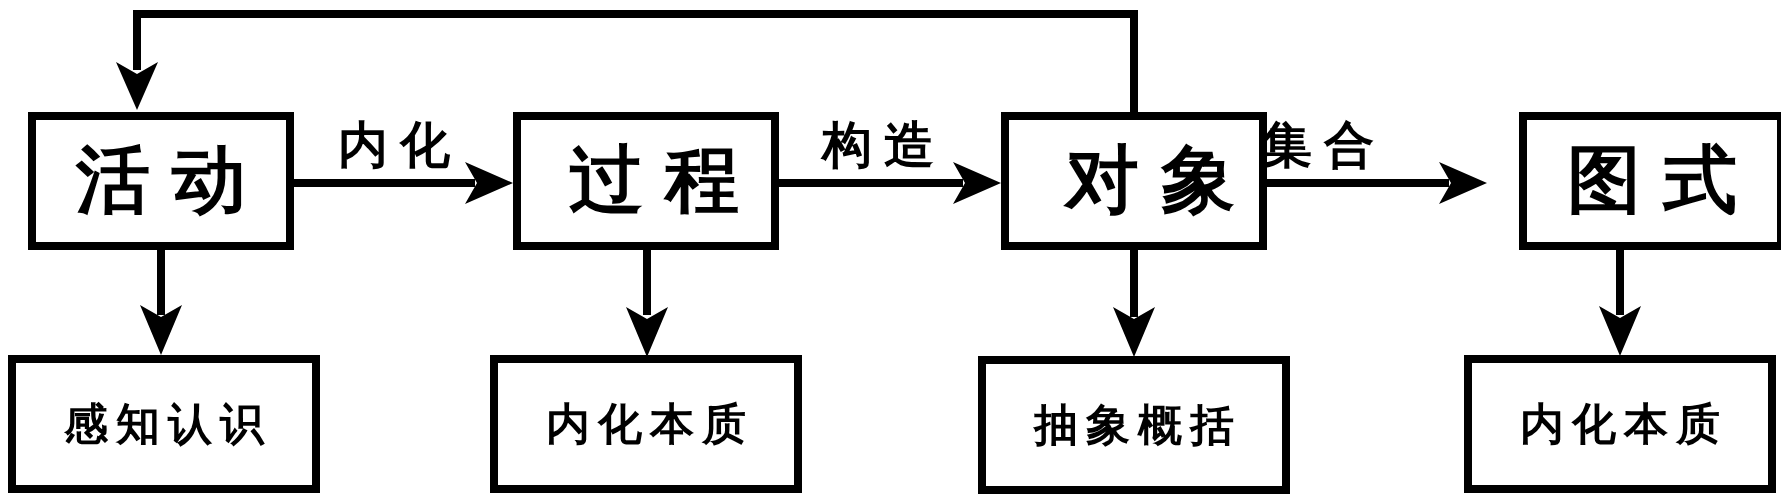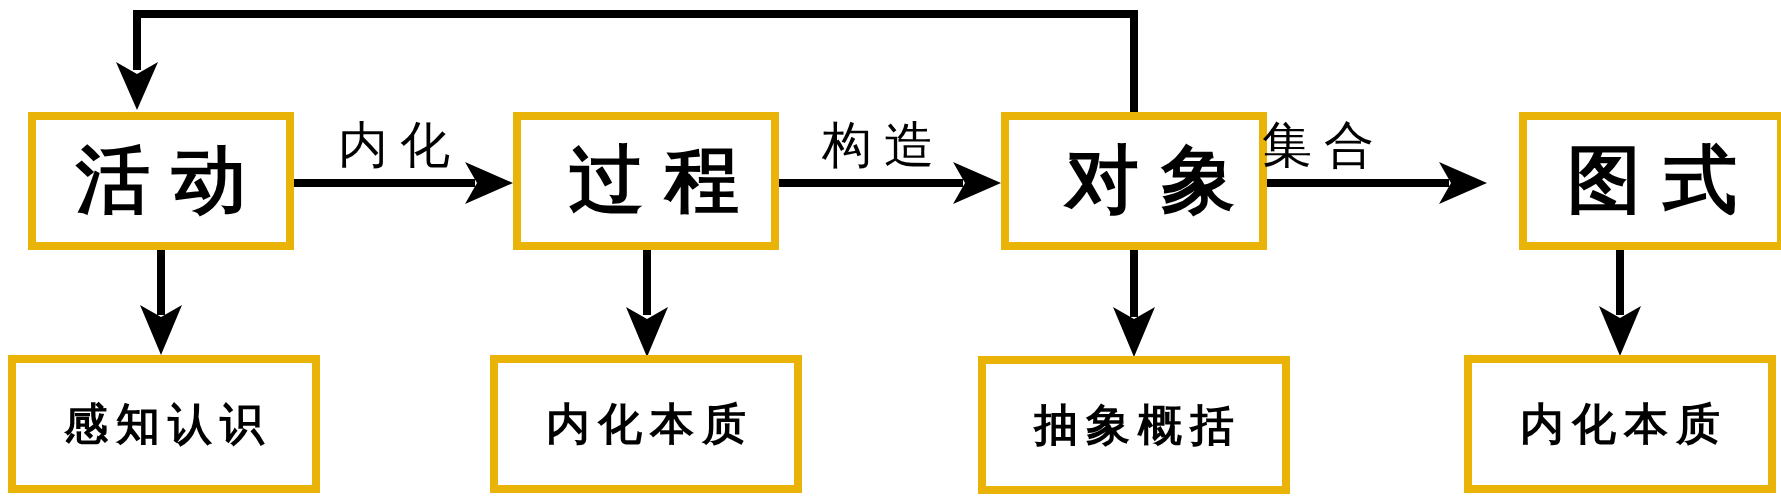--- a/index.html
+++ b/index.html
@@ -19,21 +19,21 @@
     position: absolute;
     left: 0;
     top: 0;
     width: 1781px;
     height: 500px;
     display: block;
   }
   .node {
     position: absolute;
     box-sizing: border-box;
-    border: 8px solid #eab308;
+    border: 8px solid #000000;
     background: #ffffff;
     display: flex;
     align-items: center;
     justify-content: center;
     color: #000000;
     font-weight: bold;
     text-align: center;
     white-space: nowrap;
   }
   .node.top-row {
@@ -51,21 +51,21 @@
     text-indent: 8px;
   }
   .edge-label {
     position: absolute;
     width: 220px;
     height: 58px;
     line-height: 58px;
     text-align: center;
     color: #000000;
     font-size: 50px;
-    font-weight: normal;
+    font-weight: bold;
     letter-spacing: 12px;
     text-indent: 12px;
     white-space: nowrap;
   }
   .wire {
     stroke: #000000;
     stroke-width: 8;
     fill: none;
   }
   .head {

